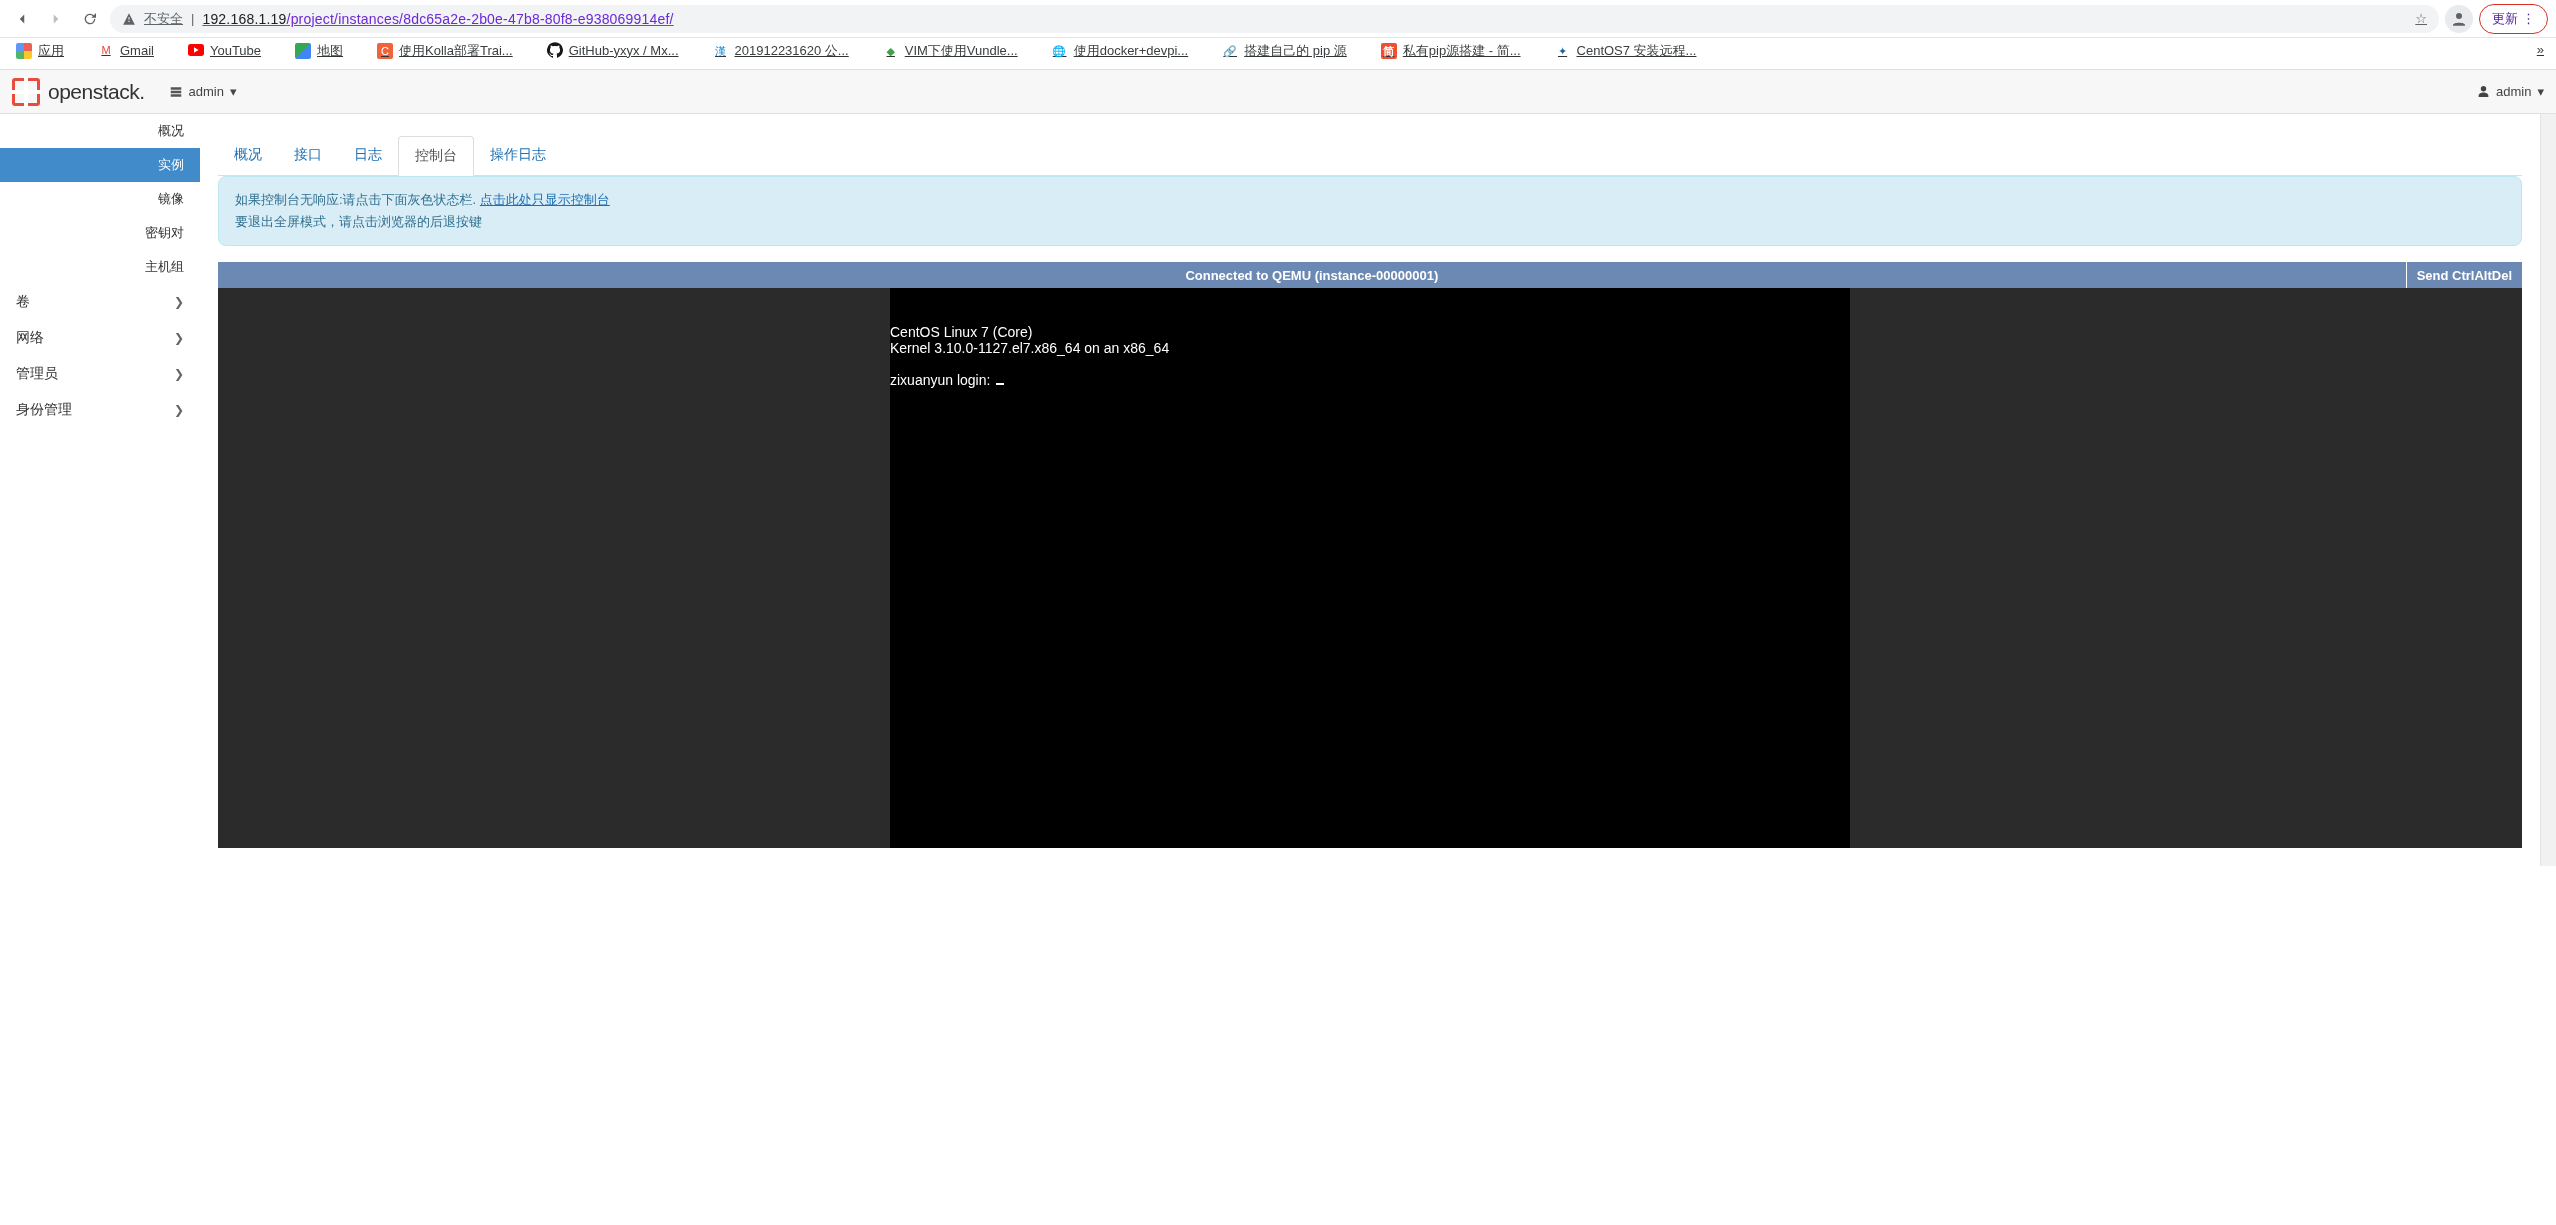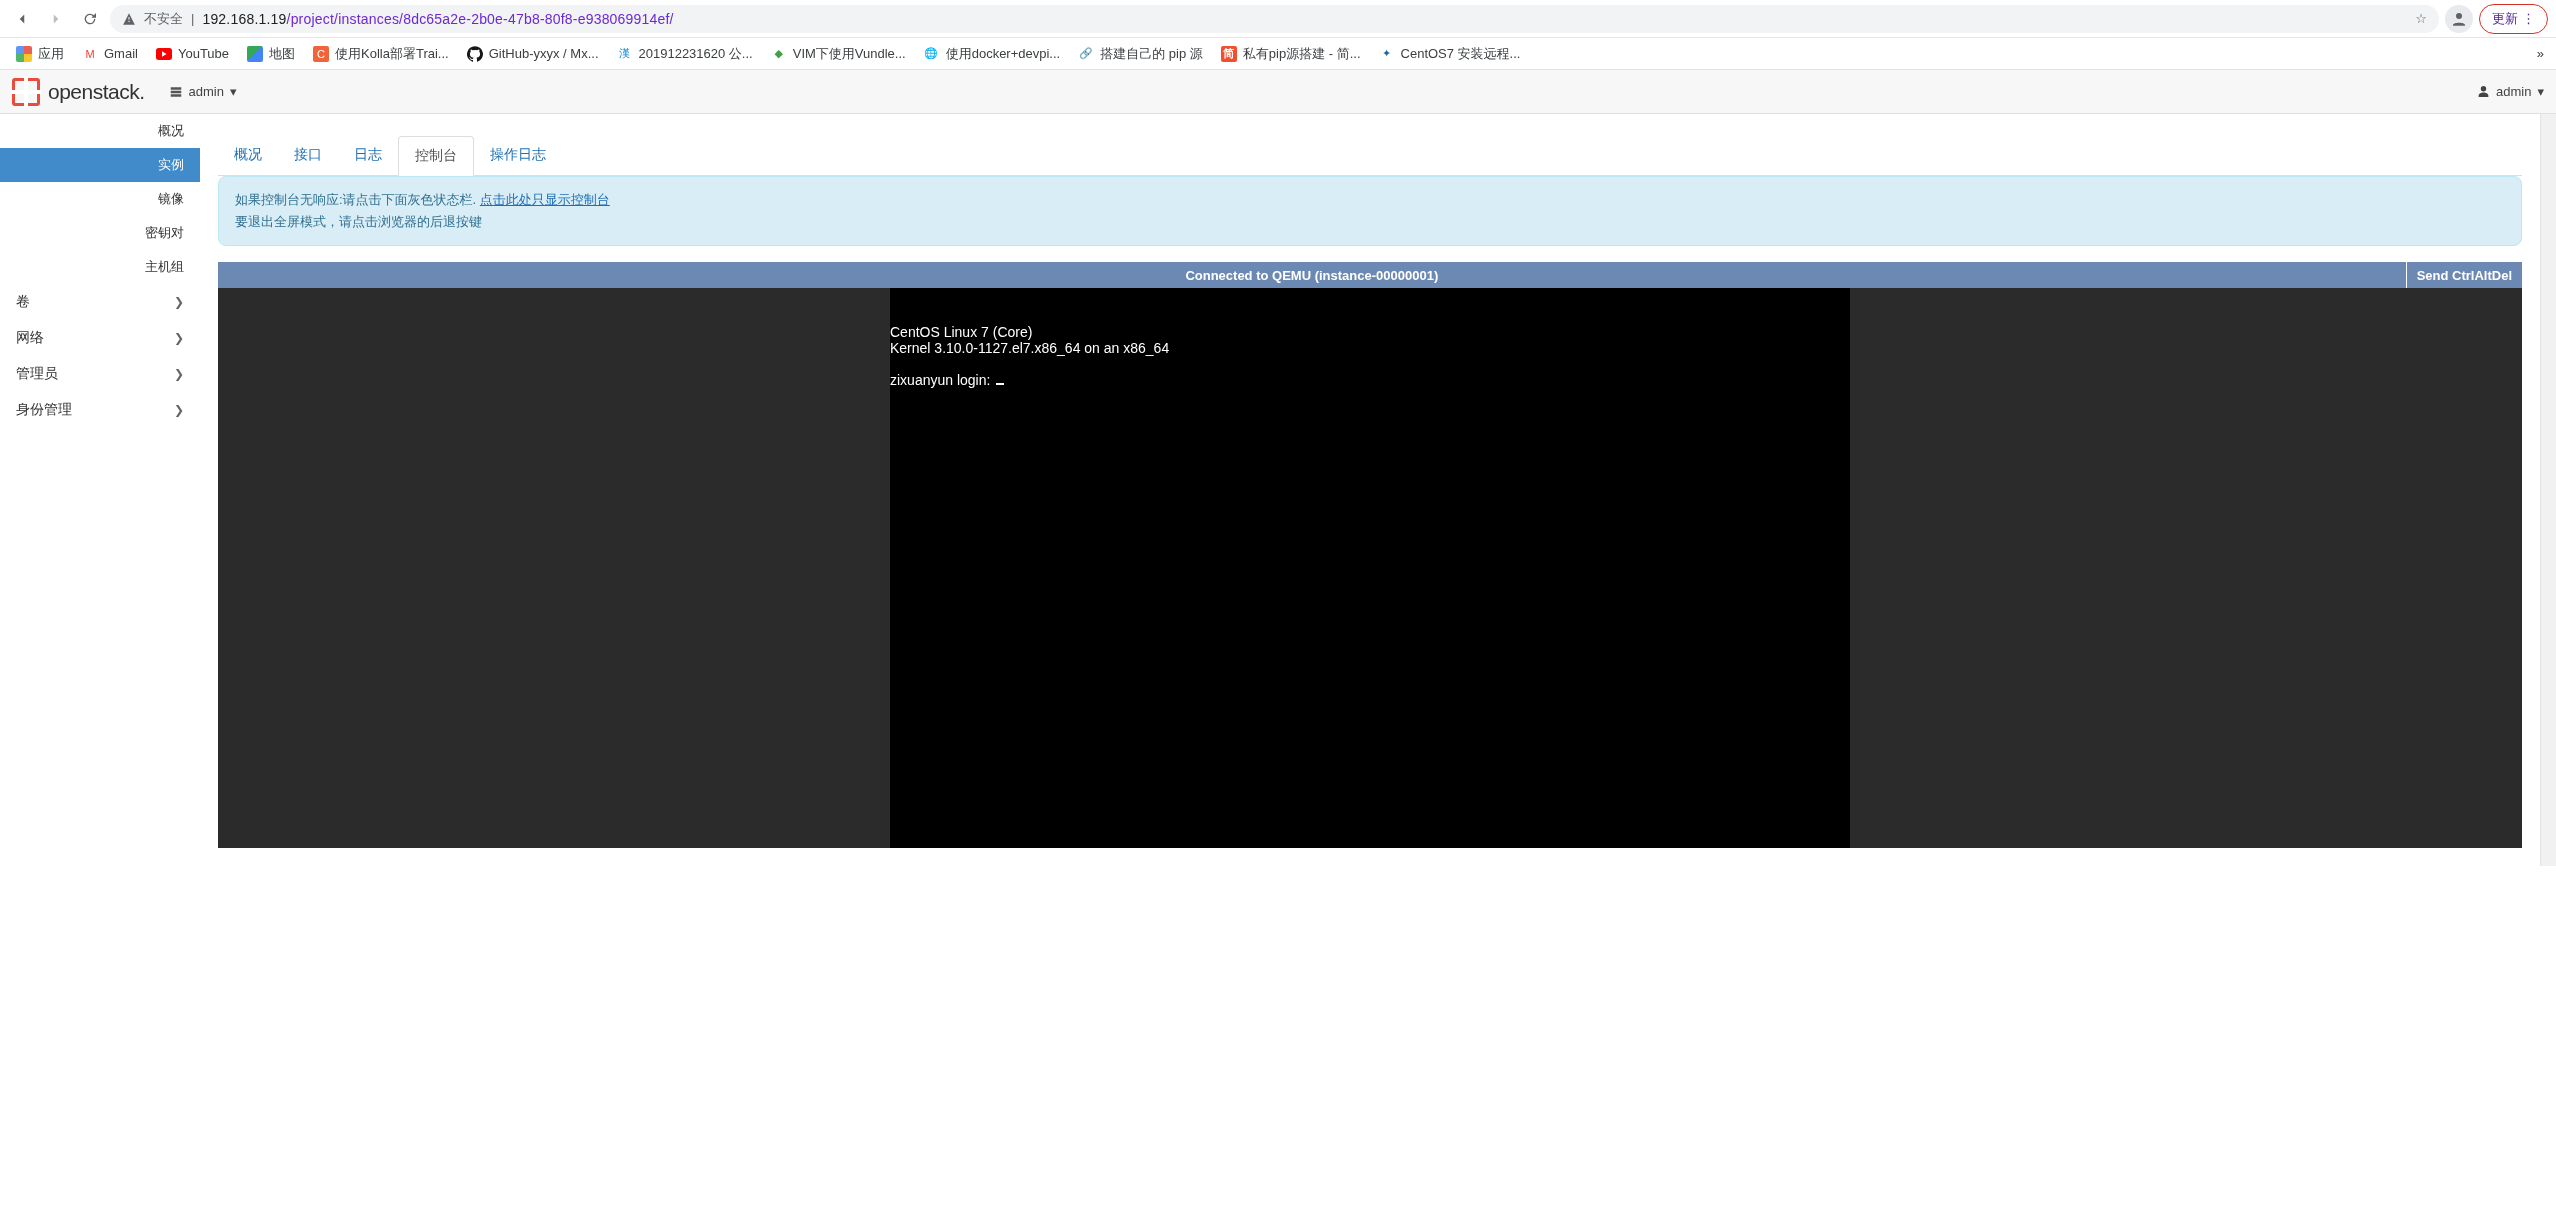--- a/index.html
+++ b/index.html
@@ -2,28 +2,28 @@
 <html><head>
   <meta charset="utf-8">
   <style>
     * { margin:0; padding:0; box-sizing:border-box; font-family:"Microsoft YaHei","Segoe UI",Arial,sans-serif; }
     body { background:#fff; font-size:13px; color:#333; }
     
     .browser-chrome { width:100%; }
     .browser-toolbar { display:flex; align-items:center; height:38px; padding:0 8px; gap:6px; background:#fff; border-bottom:1px solid #e5e5e5; }
     .nav-btn { width:28px; height:28px; display:flex; align-items:center; justify-content:center; color:#5f6368; border-radius:50%; cursor:pointer;}
     .nav-btn.disabled { color:#bdbdbd; }
-    .addr-bar { flex:1; display:flex; align-items:center; height:28px; background:#f1f3f4; border-radius:14px; padding:0 12px; gap:8px; color:#5f6368; }
+    .addr-bar { flex:1; display:flex; align-items:center; height:28px; background:#f1f3f4; border-radius:14px; padding:0 12px; gap:8px; color:#5f6368;text-decoration:underline; }
     .addr-bar .url { color:#202124; font-size:14px; letter-spacing:.2px; }
     .addr-bar .url .gray { color:#6d28d9; }
     .addr-star { margin-left:auto; color:#5f6368; }
     .update-pill { border:1px solid #d93025; color:#4c1d95; border-radius:16px; height:30px; padding:0 12px; display:flex; align-items:center; gap:4px; font-size:13px;}
     .avatar-circle { width:28px; height:28px; border-radius:50%; background:#e8eaed; display:flex; align-items:center; justify-content:center; color:#5f6368;}
     
-    .bookmarks-bar { display:flex; align-items:center; height:32px; padding:0 8px; gap:2px; background:#fff; border-bottom:1px solid #e0e0e0; }
+    .bookmarks-bar { display:flex; align-items:flex-start; height:32px; padding:0 8px; gap:18px; background:#fff; border-bottom:1px solid #e0e0e0;text-decoration:underline; }
     .bookmark { display:flex; align-items:center; gap:6px; padding:4px 8px; border-radius:4px; color:#3c4043; font-size:13px; white-space:nowrap; cursor:pointer;}
     .favicon { width:16px; height:16px; display:flex; align-items:center; justify-content:center; font-size:11px; }
     .favicon.apps { background:conic-gradient(#ea4335 0 25%,#fbbc04 0 50%,#34a853 0 75%,#4285f4 0 100%); border-radius:2px; opacity:.85;}
     .favicon.gmail { color:#ea4335; }
     .favicon.youtube svg{fill:#ff0000;}
     .favicon.gmap { background:linear-gradient(135deg,#34a853 50%,#4285f4 0); border-radius:2px;}
     .favicon.orange { background:#f0633b; color:#fff; border-radius:2px;}
     .favicon.github { }
     .favicon.blue { color:#0288d1; }
     .favicon.green { color:#43a047; }

